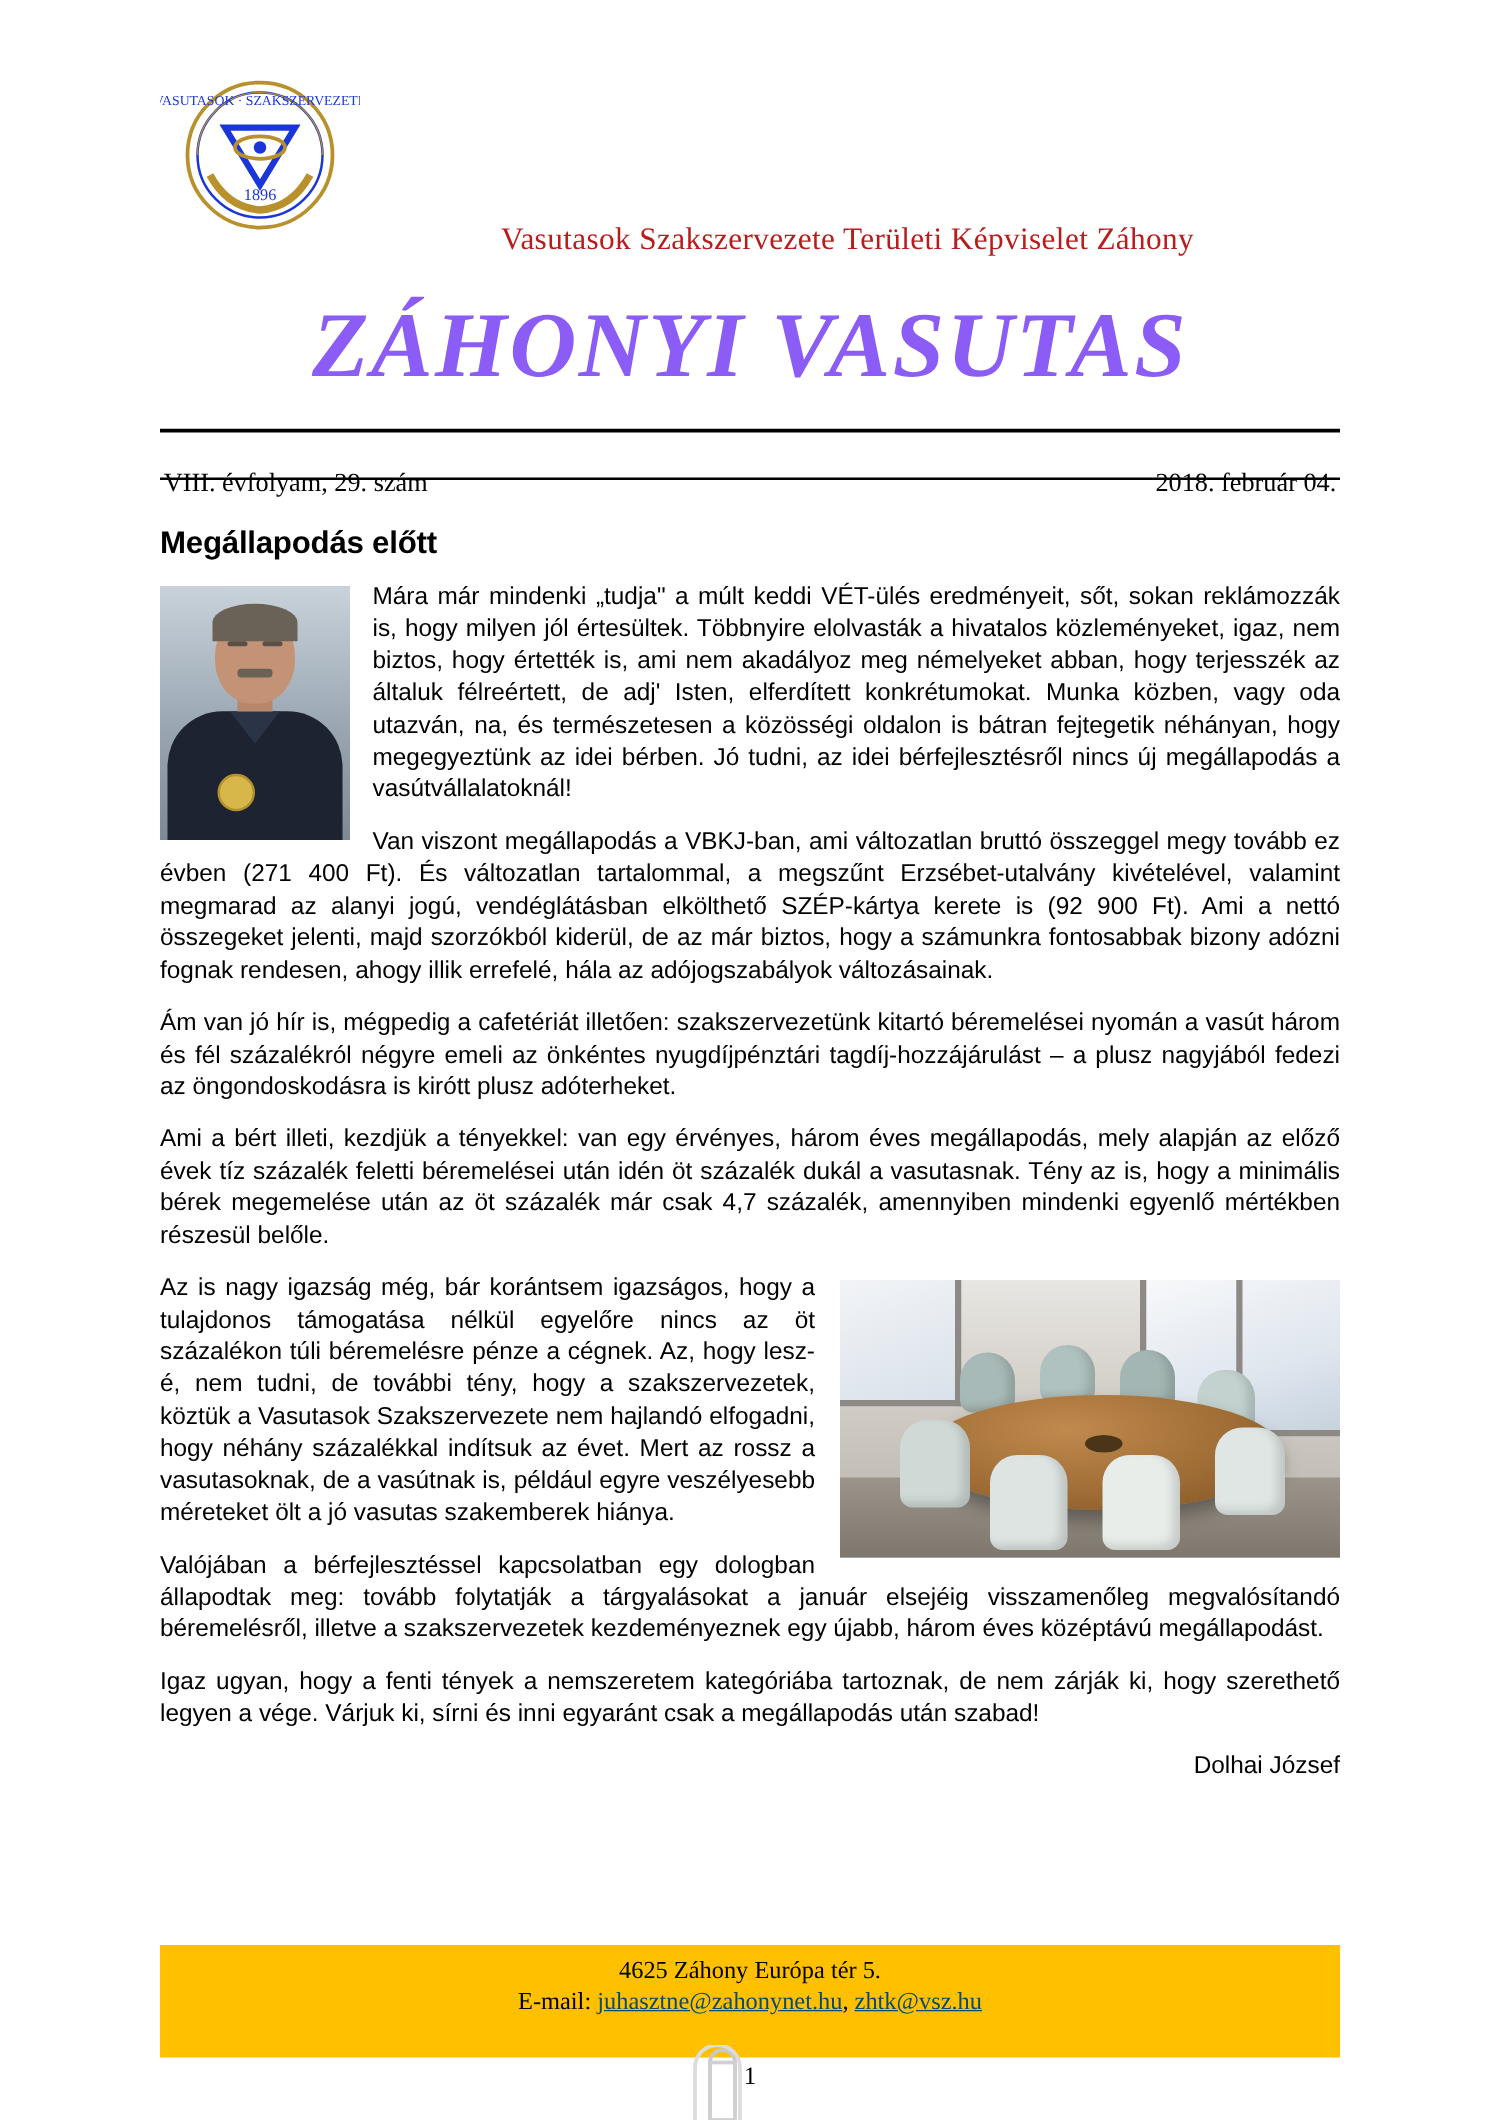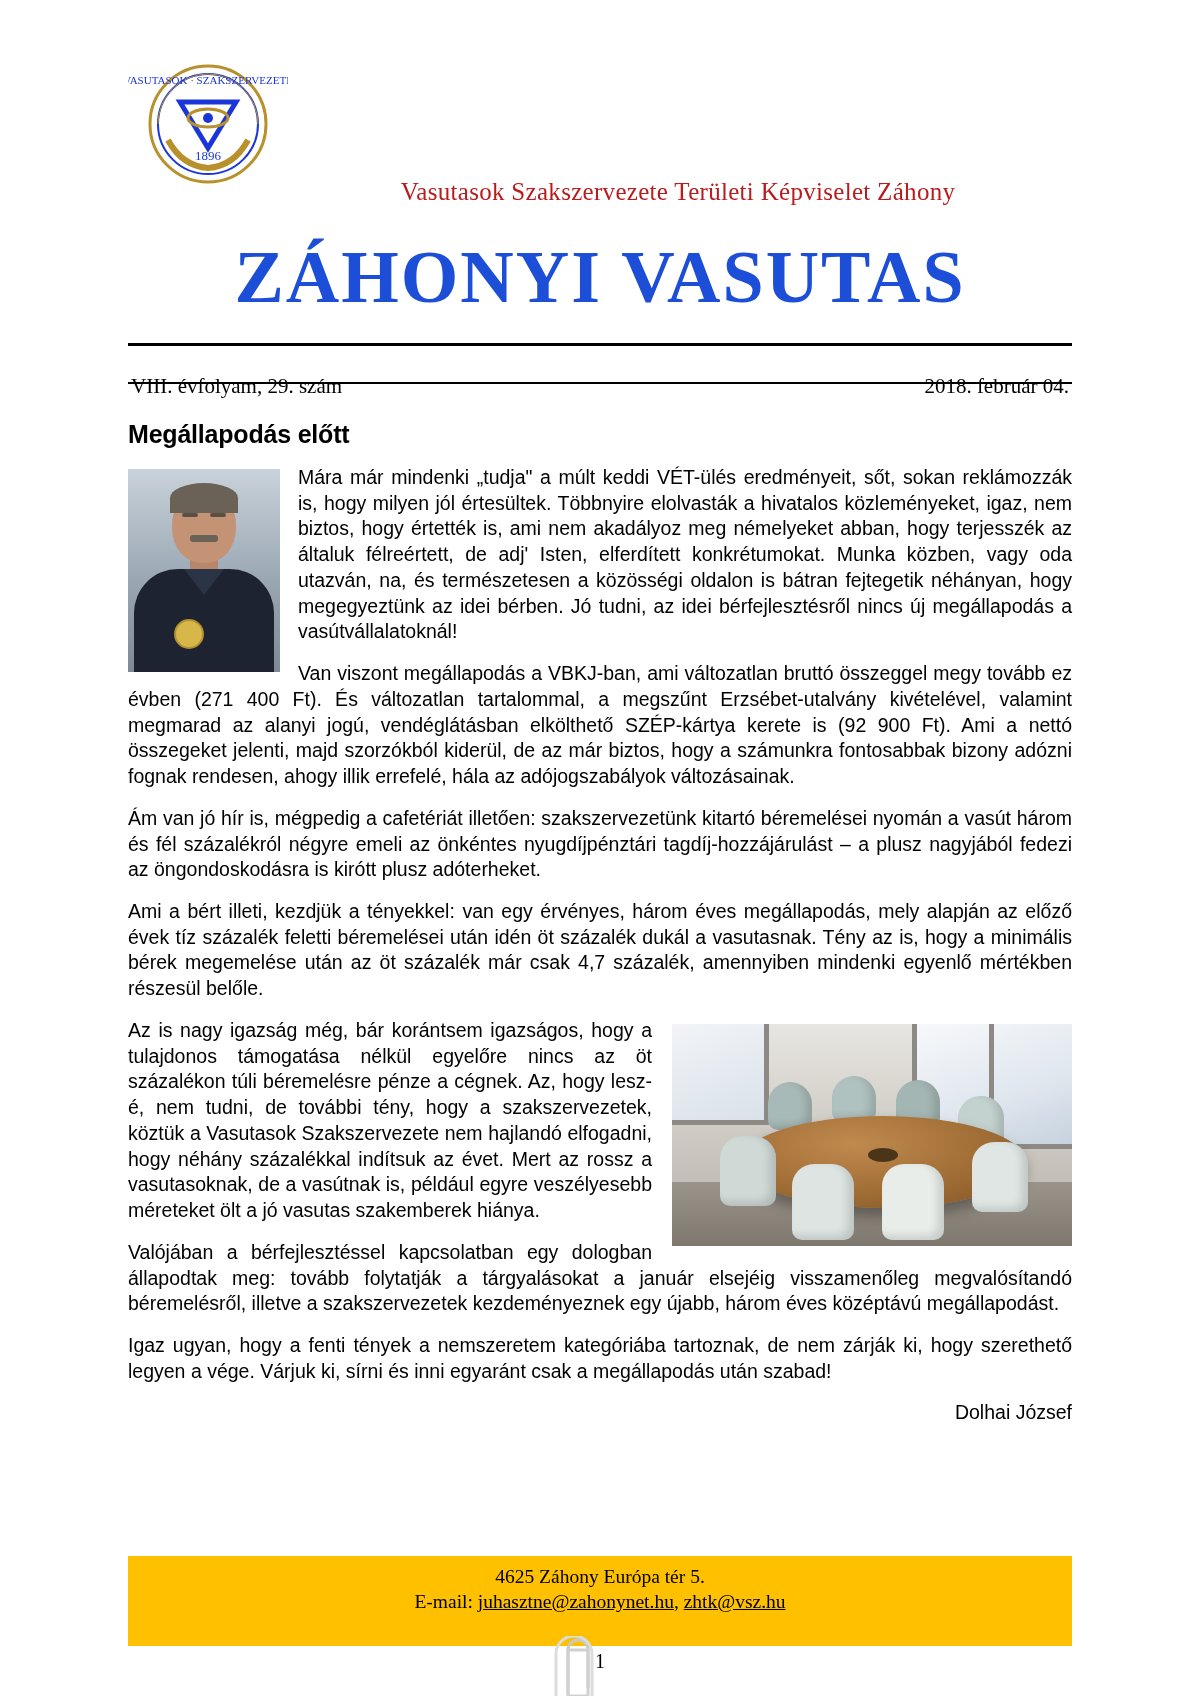--- a/index.html
+++ b/index.html
@@ -55,24 +55,25 @@
     color: #b91c1c;
   }
 
   .paper-title {
     position: absolute;
     left: 0;
     top: 240px;
     width: 944px;
     text-align: center;
     font-family: "Liberation Serif", serif;
+    font-style: italic;
     font-weight: bold;
     font-size: 74px;
     letter-spacing: 2px;
-    color: #1d4ed8;
+    color: #8b5cf6;
     line-height: 1;
   }
 
   .rule-thick {
     position: absolute;
     left: 0;
     top: 343px;
     width: 944px;
     height: 3px;
     background: #000;
@@ -258,21 +259,21 @@
     height: 90px;
     background: #ffc000;
     font-family: "Liberation Serif", serif;
     font-size: 19.5px;
     text-align: center;
     line-height: 1.3;
     padding-top: 8px;
     box-sizing: border-box;
   }
   .footer a {
-    color: #000000;
+    color: #0c4a6e;
   }
   .page-number {
     position: absolute;
     left: 0;
     top: 1650px;
     width: 1200px;
     text-align: center;
     font-family: "Liberation Serif", serif;
     font-size: 20px;
   }

